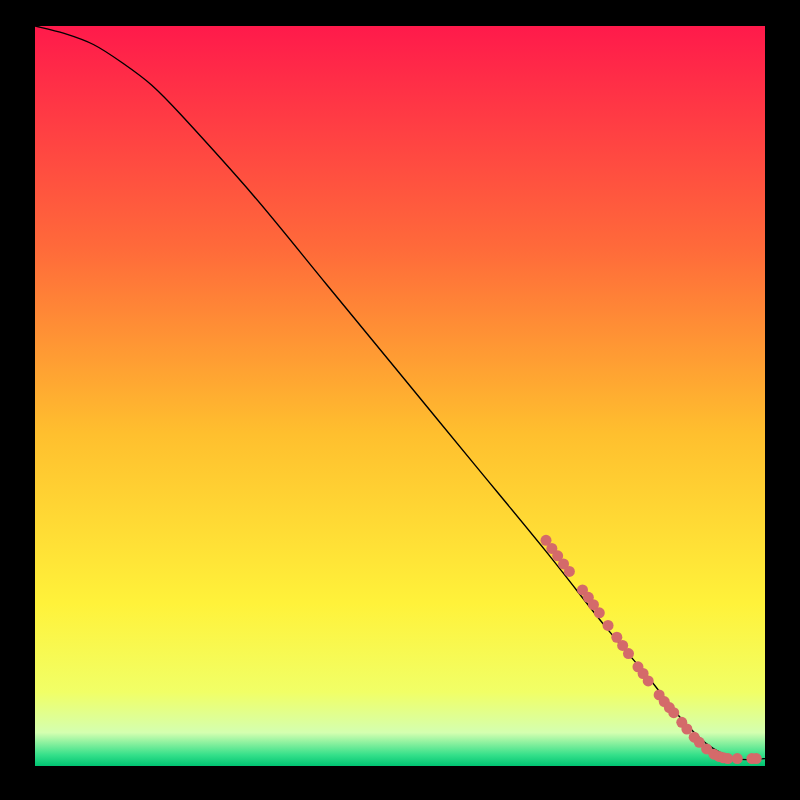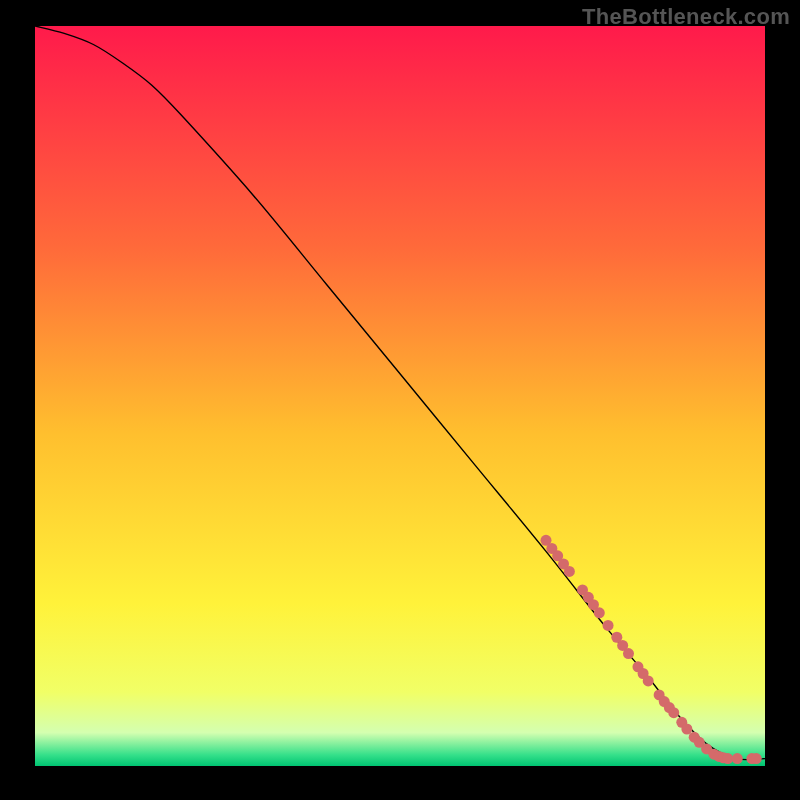--- a/index.html
+++ b/index.html
@@ -23,21 +23,20 @@
       width: 730px;
       height: 740px;
       overflow: hidden;
     }
     .plot svg { display: block; }
   </style>
 </head>
 <body>
 
 <div class="wrap">
-  <div class="watermark">TheBottleneck.com</div>
   <div class="plot">
     <svg id="chart-svg" viewBox="0 0 730 740" width="730" height="740">
       <defs>
         <linearGradient id="bg-grad" x1="0" y1="0" x2="0" y2="1">
             <stop offset="0%" stop-color="#ff1a4b"></stop>
             <stop offset="30%" stop-color="#ff6a3a"></stop>
             <stop offset="55.00000000000001%" stop-color="#ffbf2e"></stop>
             <stop offset="78%" stop-color="#fff23a"></stop>
             <stop offset="90%" stop-color="#f1ff66"></stop>
             <stop offset="95.5%" stop-color="#d4ffb0"></stop>

